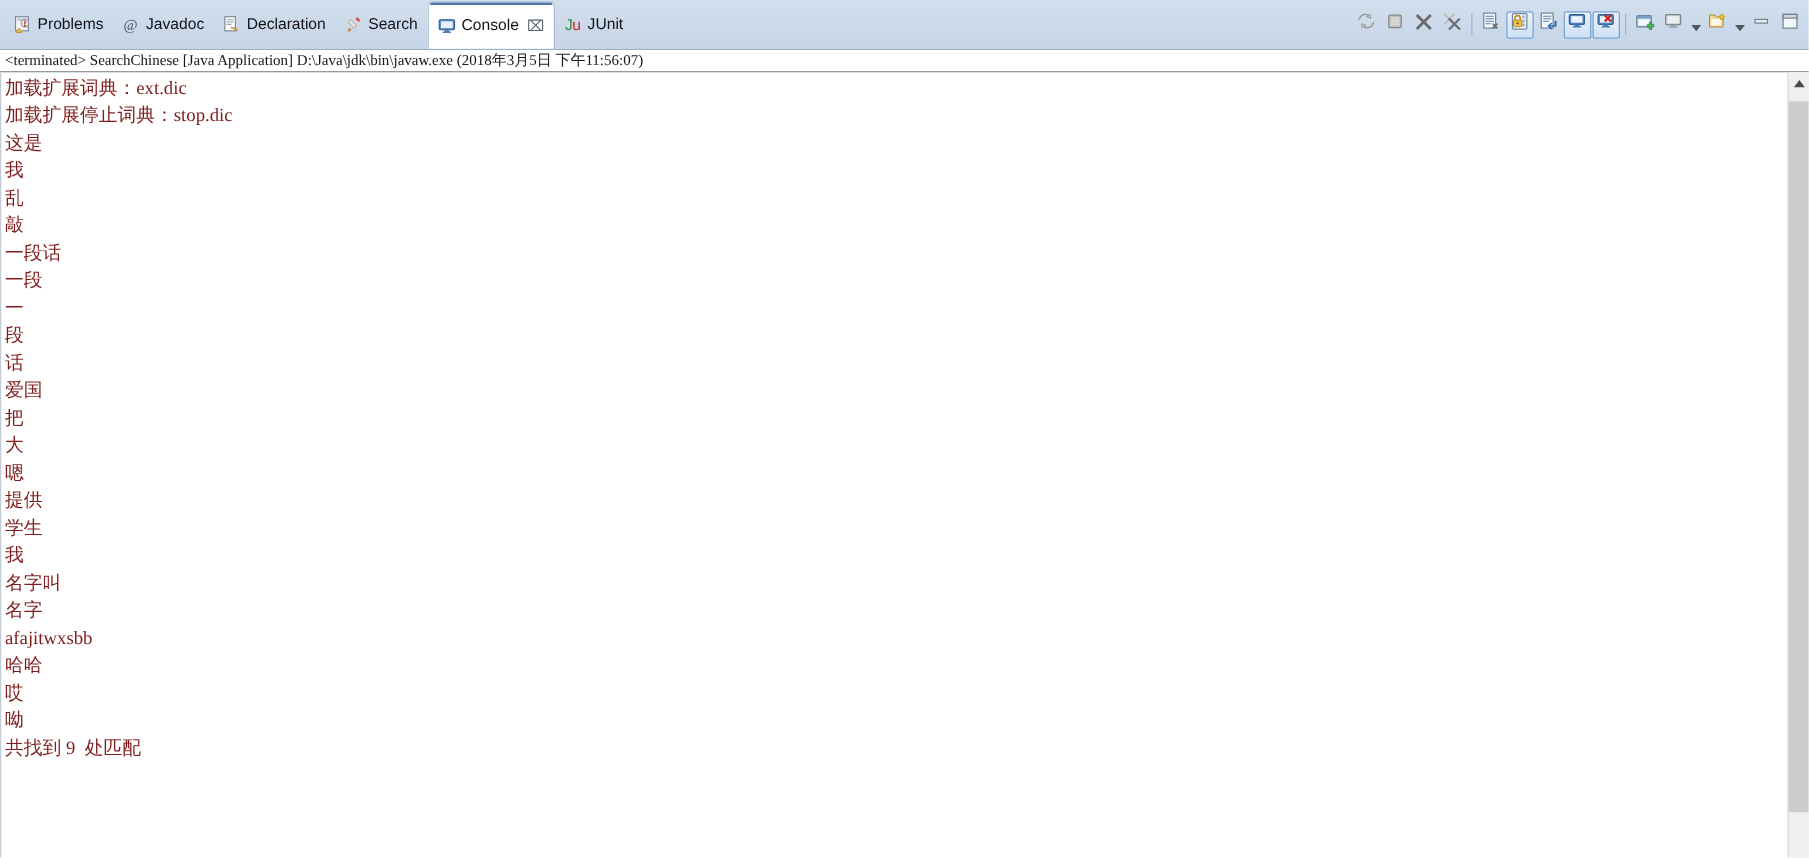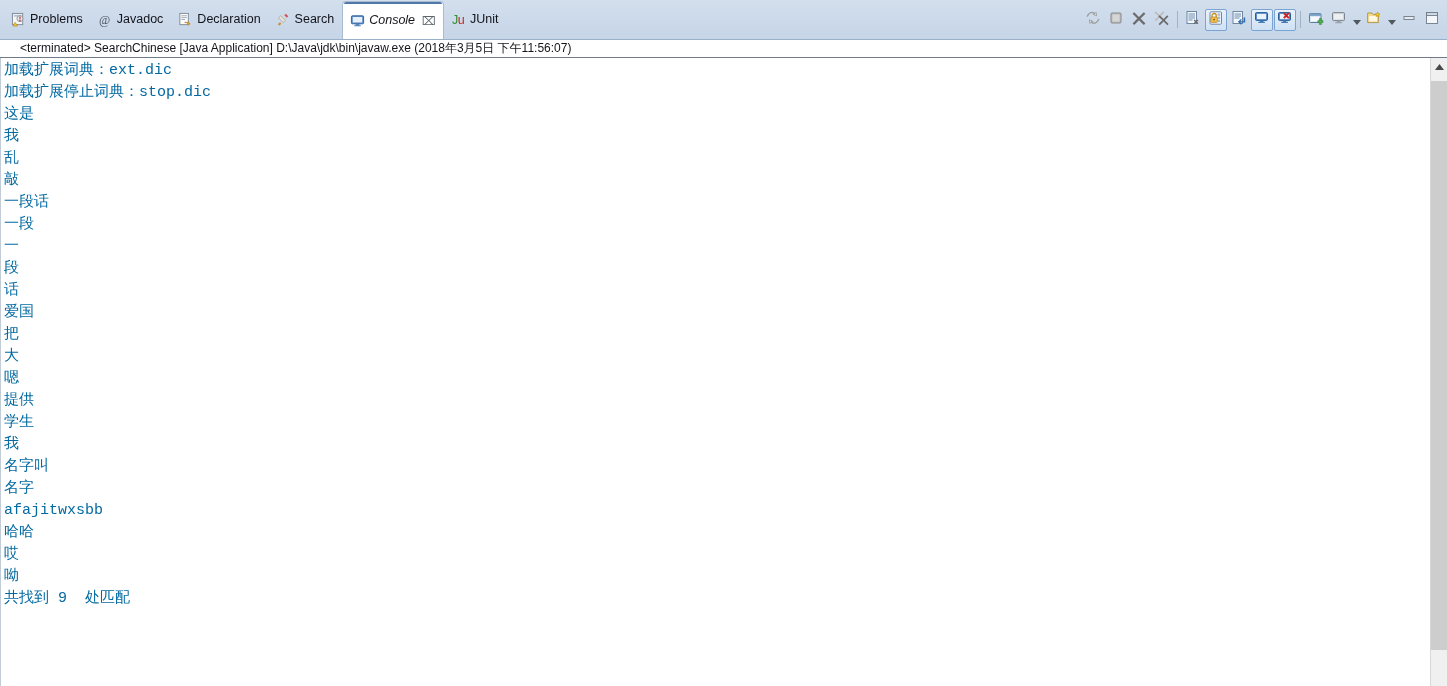--- a/index.html
+++ b/index.html
@@ -31,21 +31,20 @@
     white-space: nowrap;
     position: relative;
     cursor: default;
   }
   .tab.active {
     background: #ffffff;
     border: 1px solid #a8bdd2;
     border-bottom: none;
     border-radius: 4px 4px 0 0;
     margin-top: 1px;
-    font-style: italic;
   }
   .tab.active::before {
     content: "";
     position: absolute;
     left: 1px; right: 1px; top: 0px;
     height: 2px;
     background: #4f77aa;
     border-radius: 2px 2px 0 0;
   }
   .tab-icon {
@@ -100,45 +99,46 @@
 
   
   #statusline {
     height: 18px;
     background: #ffffff;
     border-bottom: 1px solid #6f7b86;
     font-size: 12px;
     color: #15151b;
     display: flex;
     align-items: center;
-    padding-left: 20px;
+    padding-left: 4px;
     white-space: nowrap;
     overflow: hidden;
+    font-family: Liberation Serif, serif;
   }
 
   
   #console-wrap {
     position: relative;
     height: calc(686px - 26px - 19px);
     display: flex;
     background: #ffffff;
   }
   #console {
     flex: 1 1 auto;
     overflow: hidden;
     border-left: 1px solid #c2ccd6;
     padding: 2px 0 0 3px;
   }
   .cline {
     height: 22px;
     line-height: 22px;
     font-size: 15px;
-    color: #0369a1;
+    color: #7f1d1d;
     white-space: pre;
-    font-family: Liberation Mono, monospace;
+    font-family: Liberation Serif, serif;
   }
 
   
   #vscroll {
     width: 17px;
     flex: 0 0 17px;
     background: #f0f0f0;
     border-left: 1px solid #d8d8d8;
     display: flex;
     flex-direction: column;

